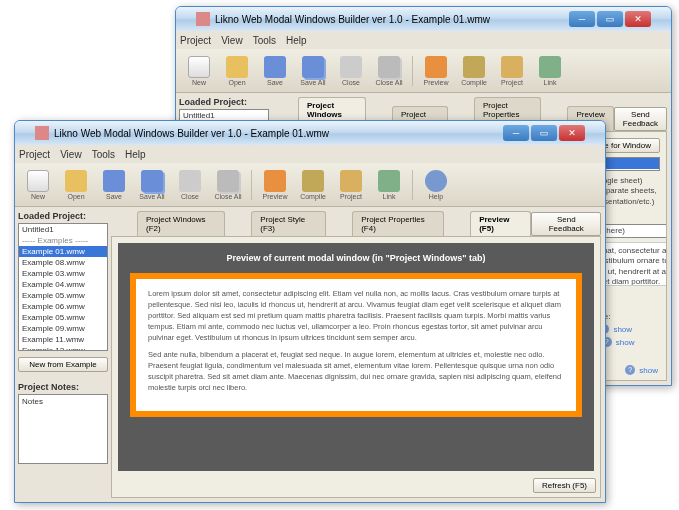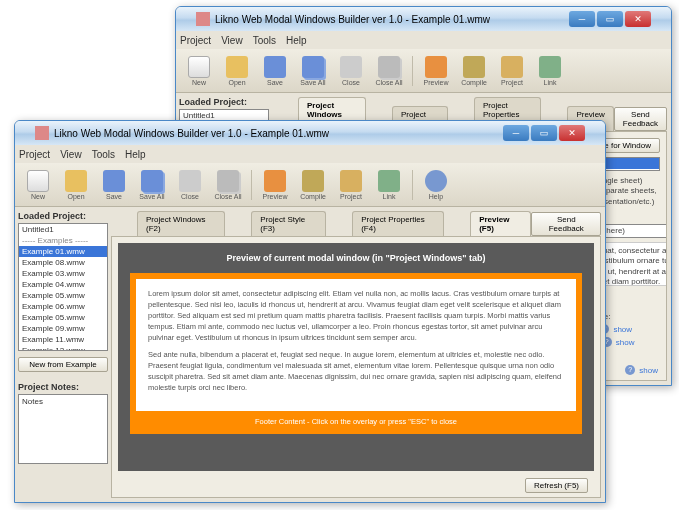--- a/index.html
+++ b/index.html
@@ -65,21 +65,21 @@
 .back-links .q { width: 10px; height: 10px; border-radius: 50%; background: #7898d0; color: #fff; font-size: 7px; text-align: center; line-height: 10px; }
 
 
 .preview-area { position: absolute; inset: 6px 6px 26px 6px; background: #5a5a5a; display: flex; flex-direction: column; align-items: center; padding: 10px 12px; overflow: hidden; }
 .preview-caption { color: #fff; font-size: 9px; font-weight: bold; margin-bottom: 10px; }
 .modal { width: 100%; background: #ff8c00; padding: 6px; }
 .modal .hdr { color: #fff; font-size: 9px; font-weight: bold; text-align: center; padding: 4px 0 8px; }
 .modal .inner { background: #fff; padding: 10px 12px; font-size: 7.5px; color: #555; line-height: 1.45; }
 .modal .inner p { margin-bottom: 7px; }
 .modal .ftr { color: #fff; font-size: 7.5px; text-align: center; padding: 6px 0 2px; }
-.refresh-row { position: absolute; bottom: 4px; right: 12px; margin-top: 23px; }
+.refresh-row { position: absolute; bottom: 4px; right: 4px; margin-top: 23px; }
 
 
 .back-overflow { position:absolute; left:300px; top:44px; width:190px; font-size:8px; color:#444; line-height:1.3; }
 .dropdown { border:1px solid #888; background:#fff; font-size:8px; padding:1px 18px 1px 3px; position:relative; }
 .dropdown:after { content:"▾"; position:absolute; right:3px; top:0; font-size:8px; }
 </style>
 </head>
 <body>
 
 <div class="win win-back">
@@ -302,21 +302,20 @@
         <div class="btn feedback">Send Feedback</div>
       </div>
       <div class="content">
         <div class="preview-area">
           <div class="preview-caption">Preview of current modal window (in "Project Windows" tab)</div>
           <div class="modal">
             <div class="inner">
               <p>Lorem ipsum dolor sit amet, consectetur adipiscing elit. Etiam vel nulla non, ac mollis lacus. Cras vestibulum ornare turpis at pellentesque. Sed nisi leo, iaculis id rhoncus ut, hendrerit at arcu. Vivamus feugiat diam eget velit scelerisque et aliquet diam porttitor. Sed aliquam est sed mi pretium quam mattis pharetra facilisis. Praesent facilisis quam turpis. Morbi mattis varius tempus. Etiam mi ante, commodo nec luctus vel, ullamcorper a leo. Proin rhoncus egestas tortor, sit amet pulvinar arcu pulvinar eget. Vestibulum ut rhoncus in ipsum ultrices tincidunt sem semper arcu.</p>
               <p>Sed ante nulla, bibendum a placerat et, feugiat sed neque. In augue lorem, elementum at ultricies et, molestie nec odio. Praesent feugiat ligula, condimentum vel malesuada sit amet, elementum vitae lorem. Pellentesque quisque urna non odio suscipit pharetra. Sed sit amet diam ante. Maecenas dignissim, dui nec ornare gravida, sapien nisi adipiscing quam, eleifend molestie turpis orci nec libero.</p>
             </div>
-            <div class="ftr">Footer Content - Click on the overlay or press "ESC" to close</div>
           </div>
         </div>
         <div class="refresh-row">
           <div class="btn">Refresh (F5)</div>
         </div>
       </div>
     </div>
   </div>
 </div>
 

